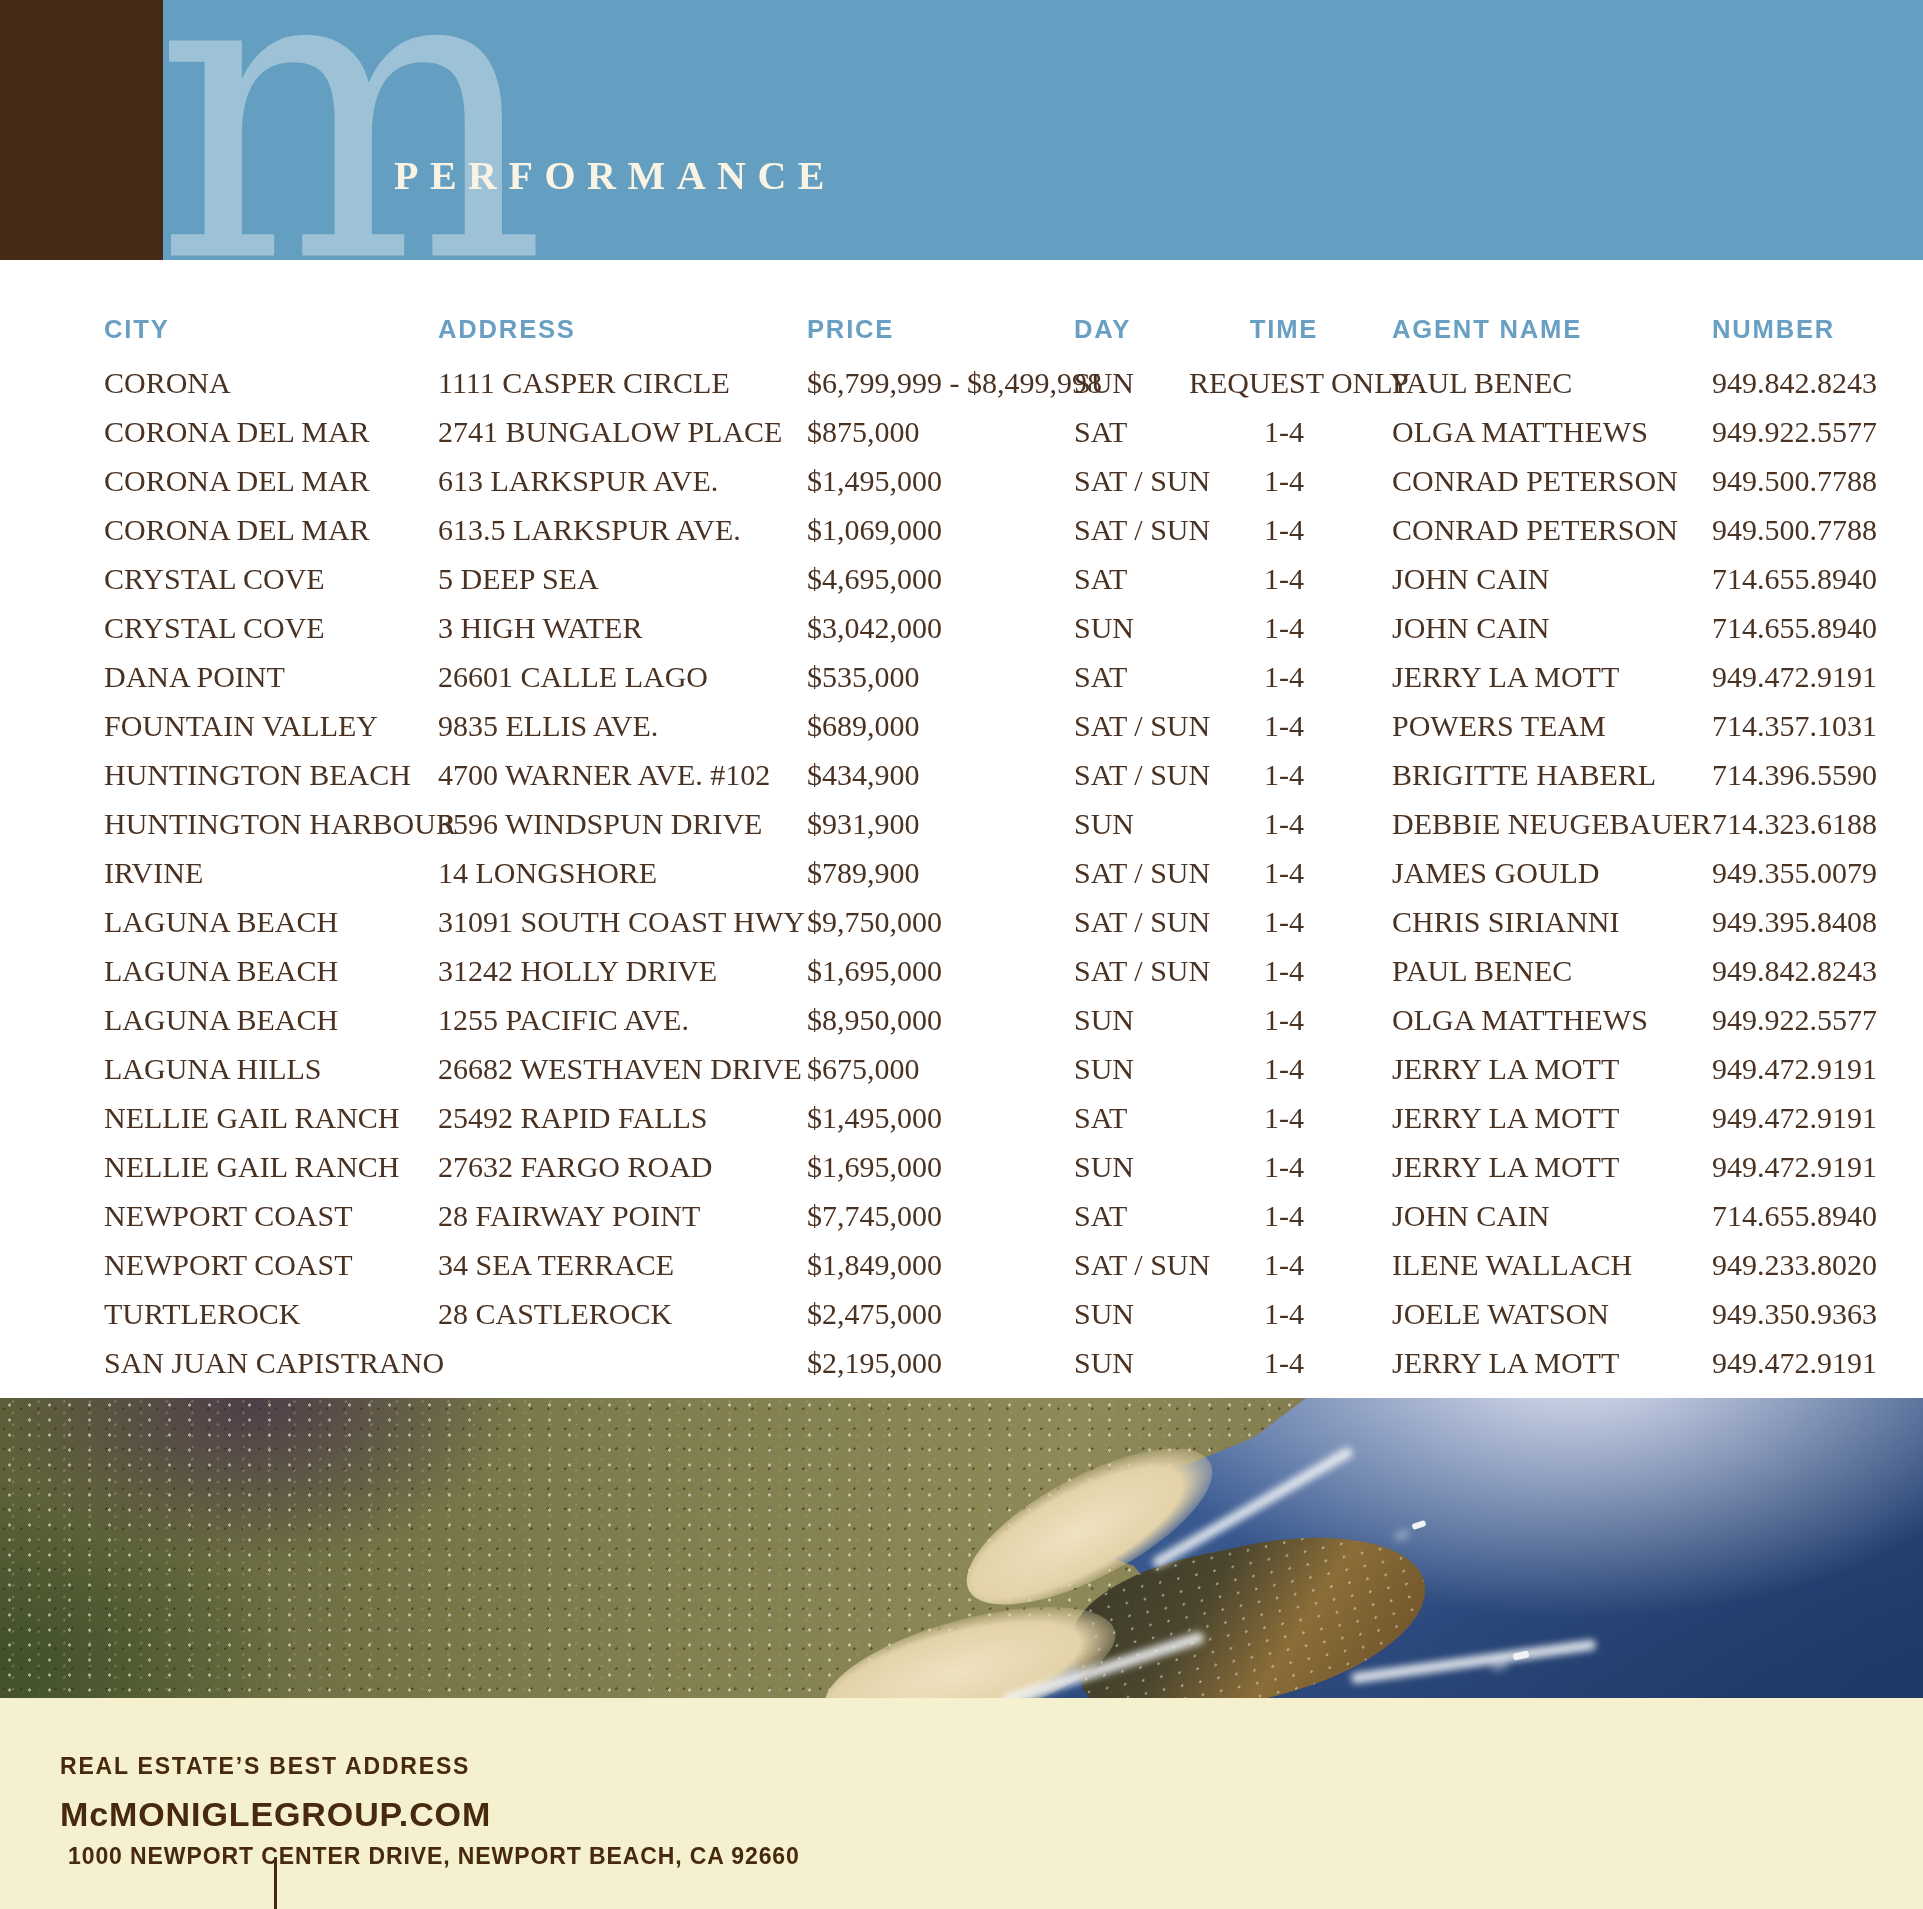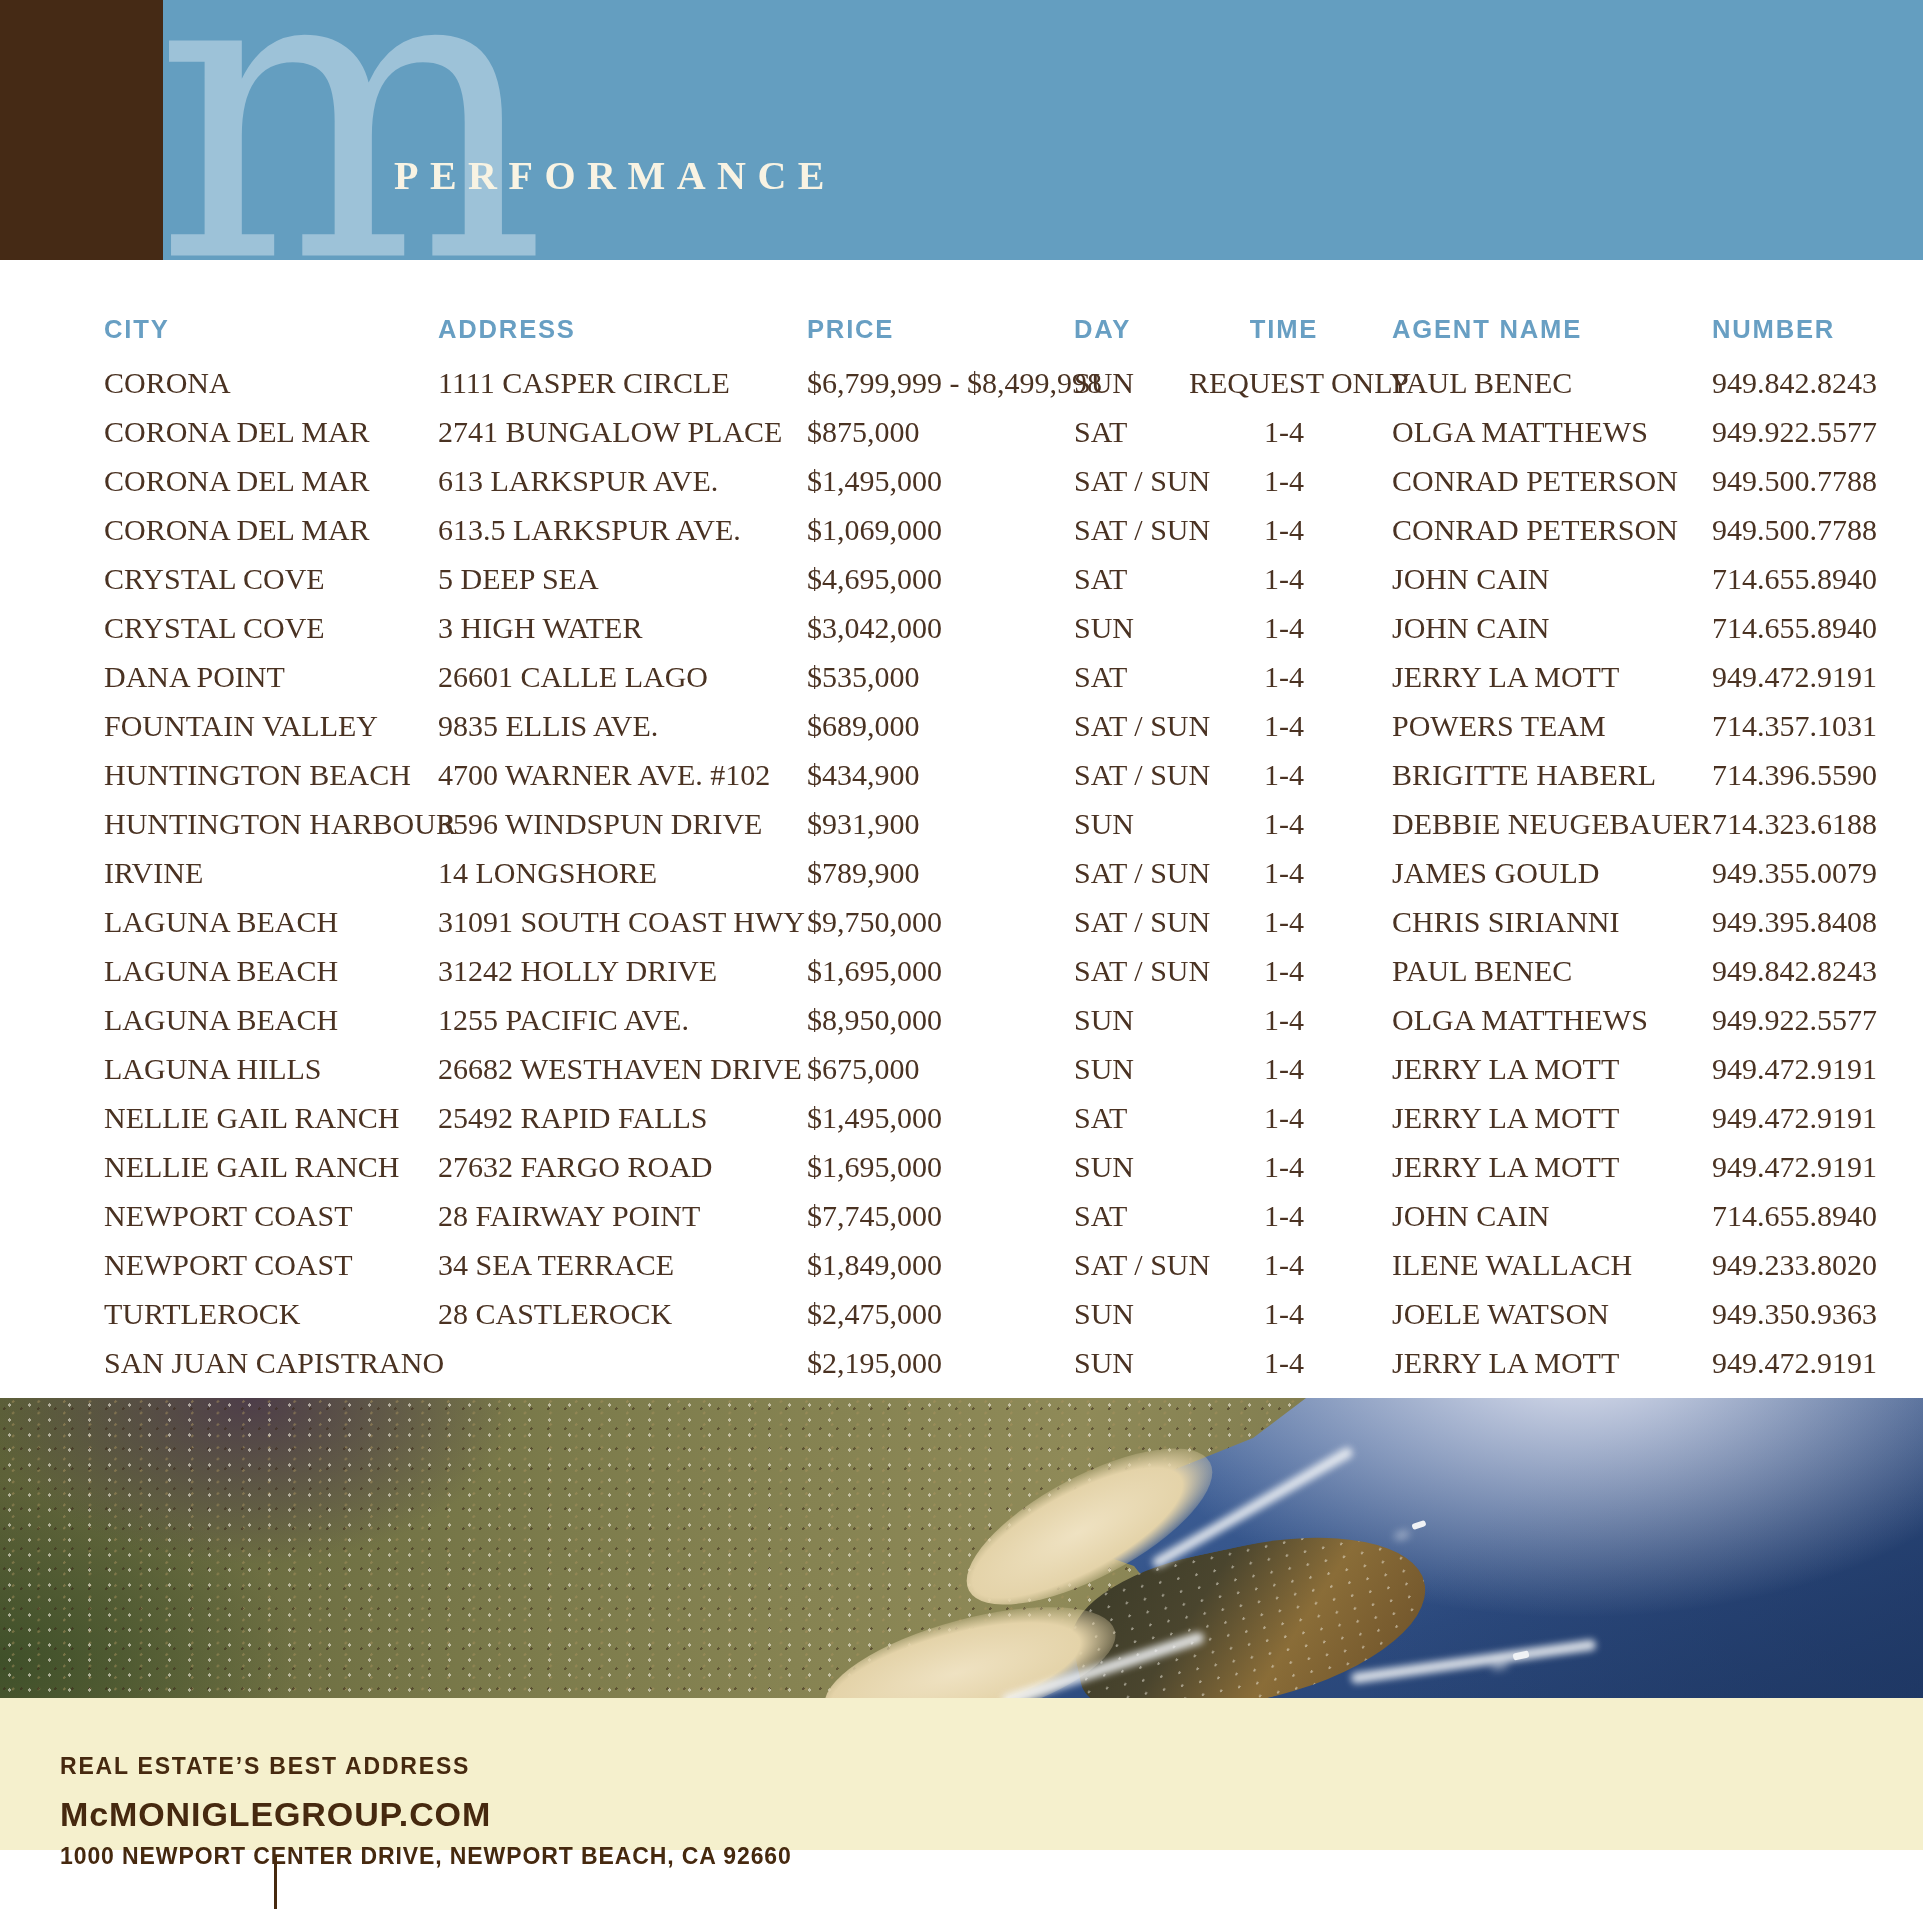--- a/index.html
+++ b/index.html
@@ -60,27 +60,27 @@
   .foam-1{left:1138px;top:104px;width:229px;height:10.6px;transform:rotate(-30deg);}
   .foam-2{left:1350px;top:258px;width:247px;height:10.6px;transform:rotate(-8deg);}
   .foam-3{left:997px;top:265px;width:212px;height:12.4px;transform:rotate(-18deg);}
   .boat{position:absolute;background:#F0F2F5;border-radius:2.6px;}
   .boat-1{left:1412px;top:124px;width:14px;height:6.2px;transform:rotate(-18deg);
     box-shadow:-19.4px 4.4px 8px rgba(255,255,255,0.55);}
   .boat-2{left:1513px;top:254px;width:16px;height:7px;transform:rotate(-12deg);
     box-shadow:-23px 5.3px 8.8px rgba(255,255,255,0.5);}
 
   
-  .footer{position:absolute;left:0;top:1698px;width:1923px;height:152px;background:#F5F0CD;}
+  .footer{position:absolute;left:0;top:1698px;width:1923px;height:211px;background:#F5F0CD;}
   .tagline{position:absolute;left:60px;top:55px;font-size:23px;font-weight:bold;letter-spacing:1.8px;
     color:#46290F;white-space:nowrap;}
   .contact-row{position:absolute;left:60px;top:97px;display:flex;align-items:center;gap:23px;color:#46290F;flex-direction:column;}
   .website,.phone{font-size:34px;font-weight:bold;letter-spacing:0.9px;white-space:nowrap;}
   .vert-divider{width:3.5px;height:53px;background:#46290F;}
-  .address-line{position:absolute;left:60px;top:145px;font-size:23px;font-weight:bold;letter-spacing:0.9px;
+  .address-line{position:absolute;left:68px;top:145px;font-size:23px;font-weight:bold;letter-spacing:0.9px;
     color:#46290F;white-space:nowrap;}
 </style>
 </head>
 <body>
 
 <div class="page">
 
   <div class="masthead">
     <svg class="brand-m-svg" width="476" height="260" viewBox="0 0 540 295">
       <text x="0" y="290" font-family="DejaVu Serif, serif" font-size="470" fill="#9DC2D8">m</text>

